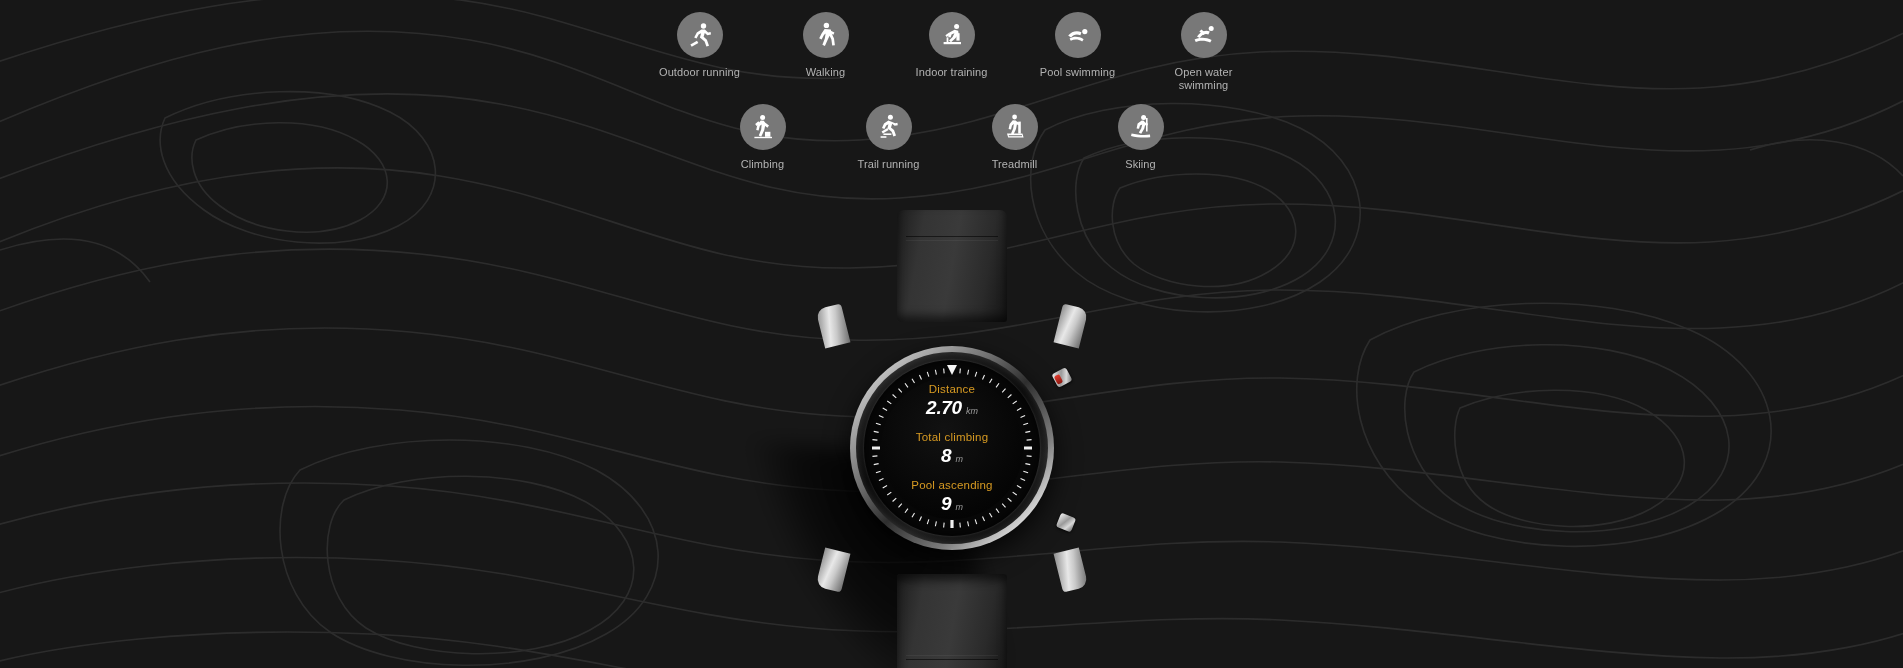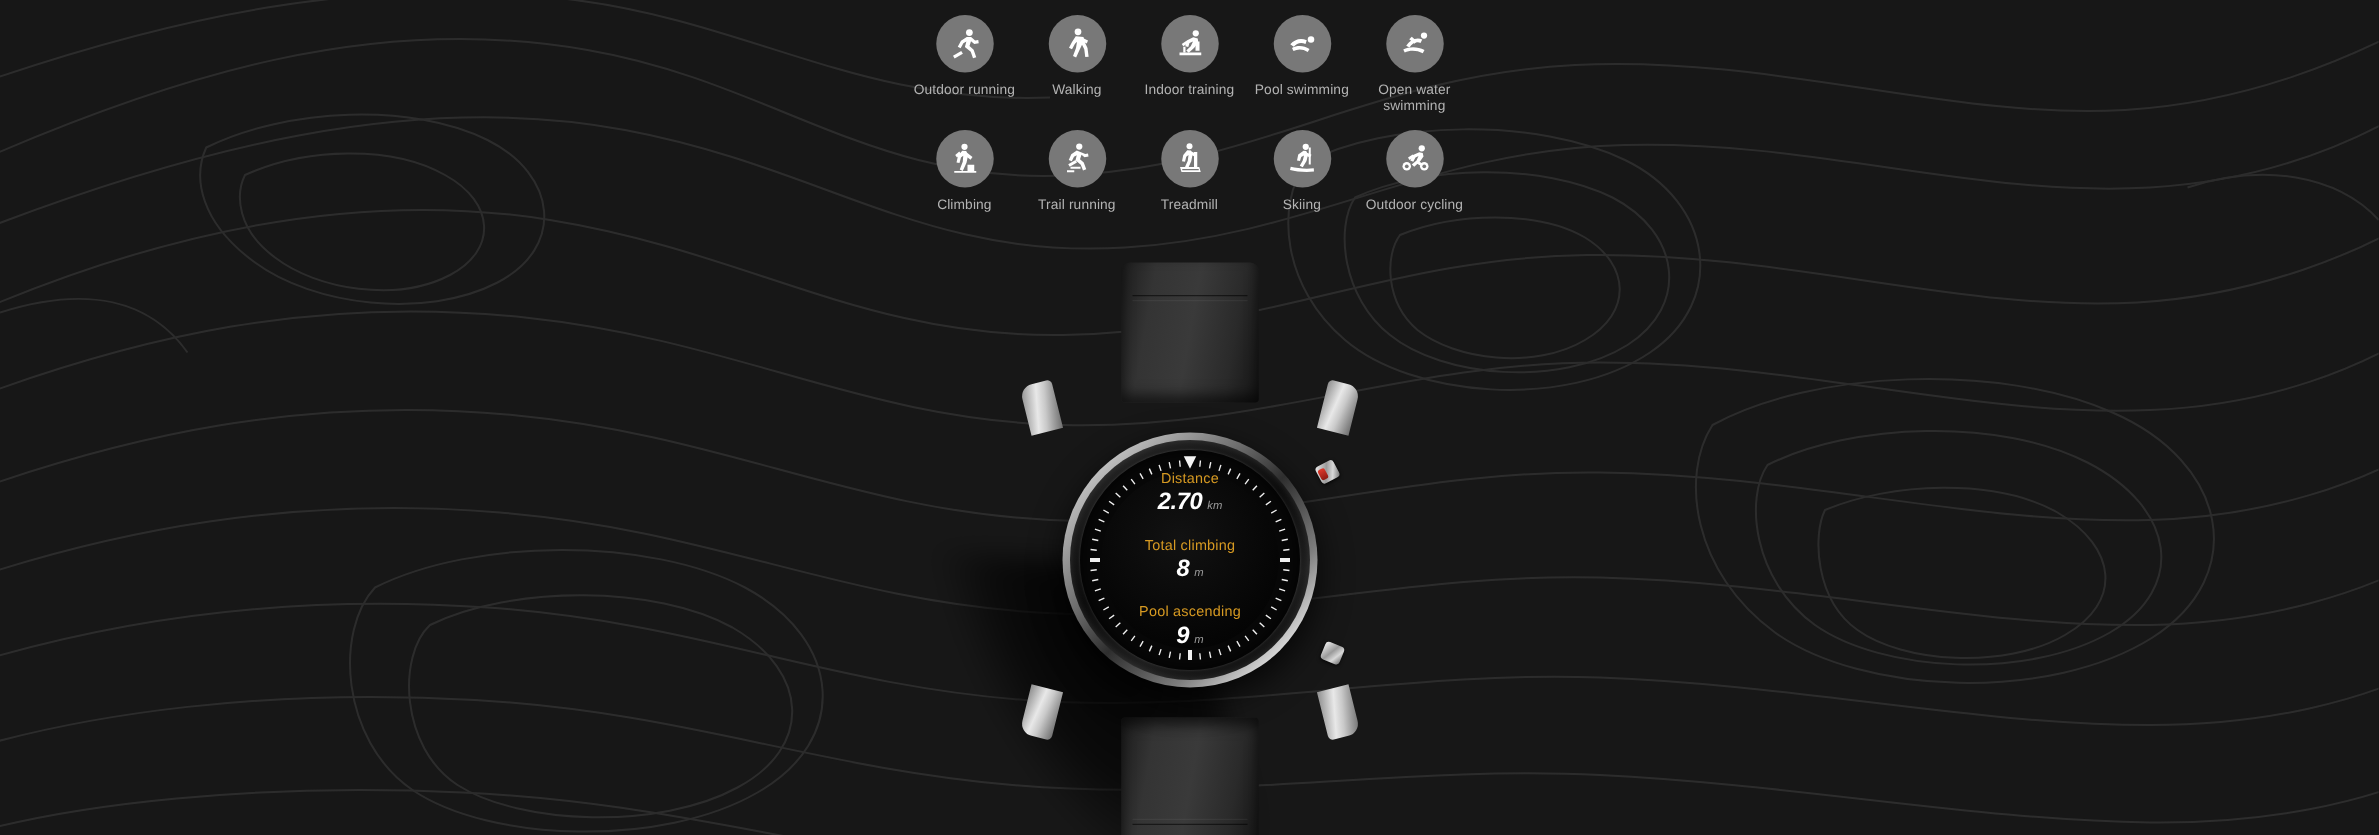--- a/index.html
+++ b/index.html
@@ -19,21 +19,21 @@
   #topo-bg svg { display:block; width:1903px; height:668px; }
 
   
   .sports-area {
     position:absolute;
     left:0; top:0; width:1903px;
     display:flex; flex-direction:column; align-items:center;
     padding-top:12px;
     z-index:5;
   }
-  .sport-row { display:flex; justify-content:center; }
+  .sport-row { display:flex; justify-content:center;gap:36px; }
   .sport-row.row-2 { margin-top:13px; }
 
   .sport-item {
     width:90px;
     display:flex; flex-direction:column; align-items:center;
   }
   .sport-circle {
     width:46px; height:46px; border-radius:50%;
     background:#787878;
     display:flex; align-items:center; justify-content:center;
@@ -134,21 +134,21 @@
     overflow:hidden;
   }
   .dial svg { position:absolute; left:0; top:0; }
 
   .screen {
     position:absolute; left:50%; top:50%;
     transform:translate(-50%,-50%);
     width:142px; height:142px; border-radius:50%;
     background:radial-gradient(circle at 45% 38%, #121212 0%, #050505 70%, #000 100%);
     display:flex; flex-direction:column;
-    align-items:center; justify-content:space-between;
+    align-items:center; justify-content:center;
     gap:2px;
     z-index:4;
   }
   .metric { text-align:center; }
   .metric + .metric { margin-top:11px; }
   .metric-label {
     font-size:11.5px;
     color:#d79a22;
     line-height:13px;
     letter-spacing:.2px;
@@ -332,35 +332,20 @@
           <path d="M15.8 8.6 L11.6 11.6 L10.6 16.4 L13 16.8 L14 13.6 L16.2 12.4 L15.2 16.4 L12.8 20.6 L15.2 21.8 L18.2 16.8 L19.4 12 L18 8.8 Z"></path>
           <path d="M17 9.4 L22.2 11.8 L21 14 L15.8 11.6 Z"></path>
           <path d="M20 6 L21.6 6 L21.6 19.6 L20 19.6 Z"></path>
           <path d="M5.6 21.4 C10.6 22.6 17.6 23.4 24 22.6 L24.2 25.2 C17.2 26 10 25.2 5 23.9 Z"></path>
         </svg>
       </div>
       <div class="sport-label">Skiing</div>
     </div>
 
 
-    <div class="sport-item">
-      <div class="sport-circle">
-        <svg width="30" height="30" viewBox="0 0 30 30" fill="#fff">
-          <circle cx="20.4" cy="6.6" r="2.5"></circle>
-          <path d="M18.4 9.8 L13.4 12 L11.2 16.4 L13.6 17.4 L15.4 14 L17.8 12.8 L16.2 16.4 L12.4 19.6 L14.4 21.4 L19 17.2 L21.8 13.2 L21.2 10.4 Z"></path>
-          <path d="M9.4 14 L13.2 11.6 L14.4 13.6 L10.6 16 Z"></path>
-          <path d="M17.6 16.8 L22 19.4 L20.8 21.4 L16.4 18.8 Z"></path>
-          <circle cx="8.4" cy="21" r="3.4"></circle>
-          <circle cx="22.4" cy="21" r="3.4"></circle>
-          <circle cx="8.4" cy="21" r="1.5" fill="#787878"></circle>
-          <circle cx="22.4" cy="21" r="1.5" fill="#787878"></circle>
-        </svg>
-      </div>
-      <div class="sport-label">Outdoor cycling</div>
-    </div>
 
   </div>
 </div>
 
 <div class="watch-wrap">
   <div class="watch-shadow"></div>
 
   <div class="strap strap-top">
     <div class="strap-seam s1"></div>
       <div class="strap-seam s2"></div>

